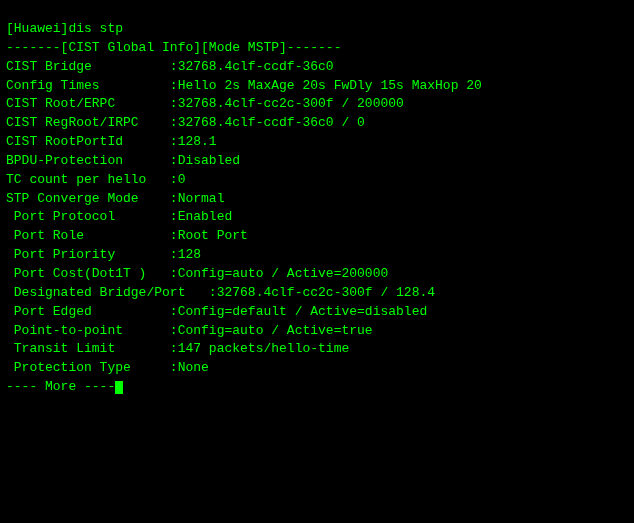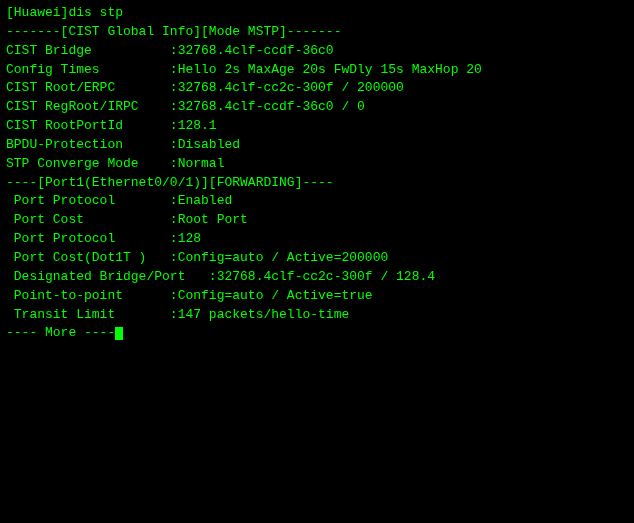--- a/index.html
+++ b/index.html
@@ -13,21 +13,21 @@
       background-color: #000000;
       font-family: 'Courier New', Courier, monospace;
       font-size: 13px;
       color: #00ff00;
       overflow: hidden;
     }
     .terminal {
       width: 634px;
       height: 523px;
       background-color: #000000;
-      padding: 4px 6px;
+      padding: 20px 6px;
       overflow: hidden;
     }
     .line {
       white-space: pre;
       line-height: 1.45;
       color: #00ff00;
     }
     .cursor {
       display: inline-block;
       width: 8px;
@@ -46,24 +46,26 @@
 <div class="terminal">
   <div id="terminal-lines">
       <div class="line">[Huawei]dis stp</div>
       <div class="line">-------[CIST Global Info][Mode MSTP]-------</div>
       <div class="line">CIST Bridge          :32768.4clf-ccdf-36c0</div>
       <div class="line">Config Times         :Hello 2s MaxAge 20s FwDly 15s MaxHop 20</div>
       <div class="line">CIST Root/ERPC       :32768.4clf-cc2c-300f / 200000</div>
       <div class="line">CIST RegRoot/IRPC    :32768.4clf-ccdf-36c0 / 0</div>
       <div class="line">CIST RootPortId      :128.1</div>
       <div class="line">BPDU-Protection      :Disabled</div>
+      <div class="line">TC count per hello   :0</div>
       <div class="line">STP Converge Mode    :Normal</div>
-      <div class="line">----[Port1(Ethernet0/0/1)][FORWARDING]----</div>
       <div class="line"> Port Protocol       :Enabled</div>
-      <div class="line"> Port Cost           :Root Port</div>
-      <div class="line"> Port Protocol       :128</div>
+      <div class="line"> Port Role           :Root Port</div>
+      <div class="line"> Port Priority       :128</div>
       <div class="line"> Port Cost(Dot1T )   :Config=auto / Active=200000</div>
       <div class="line"> Designated Bridge/Port   :32768.4clf-cc2c-300f / 128.4</div>
+      <div class="line"> Port Edged          :Config=default / Active=disabled</div>
       <div class="line"> Point-to-point      :Config=auto / Active=true</div>
       <div class="line"> Transit Limit       :147 packets/hello-time</div>
+      <div class="line"> Protection Type     :None</div>
       <div class="line">---- More ----<span class="cursor"></span></div>
     </div>
 </div>
 
 </body></html>

